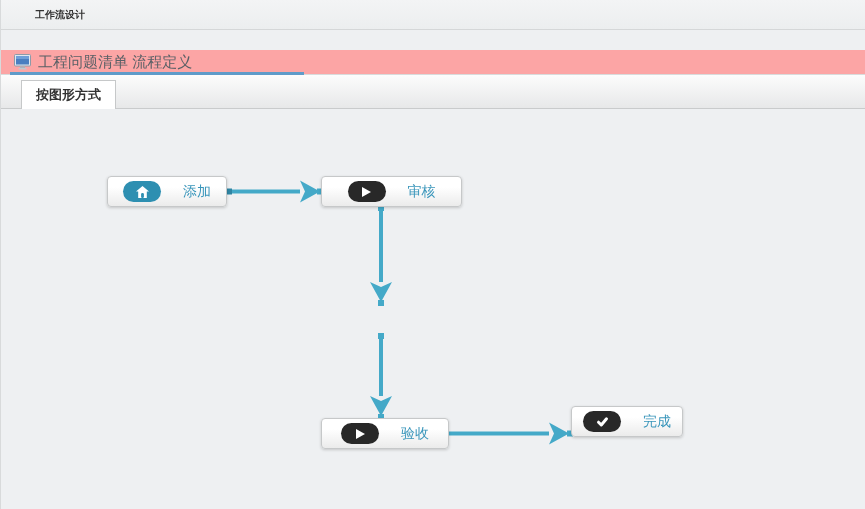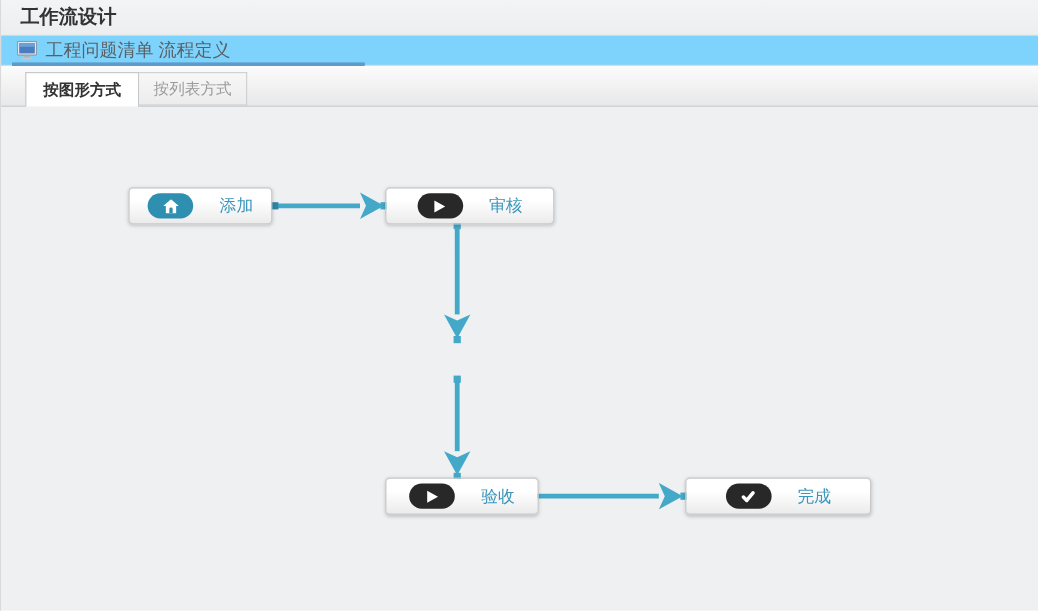--- a/index.html
+++ b/index.html
@@ -4,25 +4,25 @@
 <style>
   * { margin: 0; padding: 0; box-sizing: border-box; }
   html,body { width: 865px; height: 509px; overflow: hidden;
     font-family: "Liberation Sans", "DejaVu Sans", sans-serif; }
   #app { width: 865px; height: 509px; background: #eef0f2; position: relative;
     border-left: 1px solid #d8dadb; }
 
   
   .header { height: 30px; background: linear-gradient(#f3f4f5,#eceeef);
     border-bottom: 1px solid #d5d7d8; display: flex; align-items: center; }
-  .header-title { padding-left: 16px; font-size: 16px; font-weight: bold; color: #333; }
+  .header-title { padding-left: 34px; font-size: 10px; font-weight: bold; color: #333; }
 
   
-  .subheader { height: 25px; background: #7dd3fc; border-bottom: 1px solid #d9dbdc;
-    display: flex; align-items: center; position: relative; }
+  .subheader { height: 25px; background: #fca5a5; border-bottom: 1px solid #d9dbdc;
+    display: flex; align-items: center; position: relative; margin-top: 20px; }
   .monitor-icon { margin-left: 13px; width: 17px; height: 16px; display: inline-block; }
   .subheader-title { margin-left: 7px; font-size: 15px; color: #5a6066; }
   .sub-underline { position: absolute; left: 9px; bottom: -1px; width: 294px; height: 3px;
     background: var(--underline, #5f9bc9); }
 
   
   .tabstrip { height: 34px; background: linear-gradient(#fcfcfc,#e7e8e9);
     border-bottom: 1px solid #c9cbcc; padding-left: 20px; display: flex;
     align-items: flex-end; position: relative; z-index: 2; }
   .tab { height: 28px; display: flex; align-items: center; justify-content: center;
@@ -45,21 +45,21 @@
   .node-pill { width: 38px; height: 21px; border-radius: 11px; display: flex;
     align-items: center; justify-content: center; flex: none; }
   .pill-teal { background: var(--add-icon-bg, #2e8fb1); }
   .pill-dark { background: var(--dark-icon-bg, #282828); }
   .node-label { font-size: 14px; color: var(--node-label, #3a96bb); white-space: nowrap; }
 
   #node-add      { left: 106px; top: 67px;  width: 120px; }
   #node-review   { left: 320px; top: 67px;  width: 141px; }
   #node-process  { left: 320px; top: 195px; width: 120px; }
   #node-accept   { left: 320px; top: 309px; width: 128px; }
-  #node-complete { left: 570px; top: 309px; width: 155px; }
+  #node-complete { left: 570px; top: 297px; width: 112px; }
 </style>
 </head>
 <body>
 
 <div id="app">
 
   <div class="header">
     <div class="header-title">工作流设计</div>
   </div>
 
@@ -72,21 +72,20 @@
         <rect x="6" y="12.5" width="5" height="1.5" fill="#aab4bd"></rect>
         <rect x="4.5" y="14" width="8" height="1.5" rx="0.5" fill="#c0c8cf"></rect>
       </svg>
     </span>
     <span class="subheader-title">工程问题清单 流程定义</span>
     <span class="sub-underline"></span>
   </div>
 
   <div class="tabstrip">
     <div class="tab active">按图形方式</div>
-    <div class="tab inactive">按列表方式</div>
   </div>
 
   <div class="canvas">
 
     <svg class="connectors" width="865" height="419" viewBox="0 0 865 419">
       <defs>
         <marker id="arrow" viewBox="0 -12 22 24" refX="0" refY="0" markerWidth="22" markerHeight="24" markerUnits="userSpaceOnUse" orient="auto">
           <path d="M0,-11 L20,0 L0,11 L5,0 Z" fill="#44a9c8"></path>
         </marker>
       </defs>

